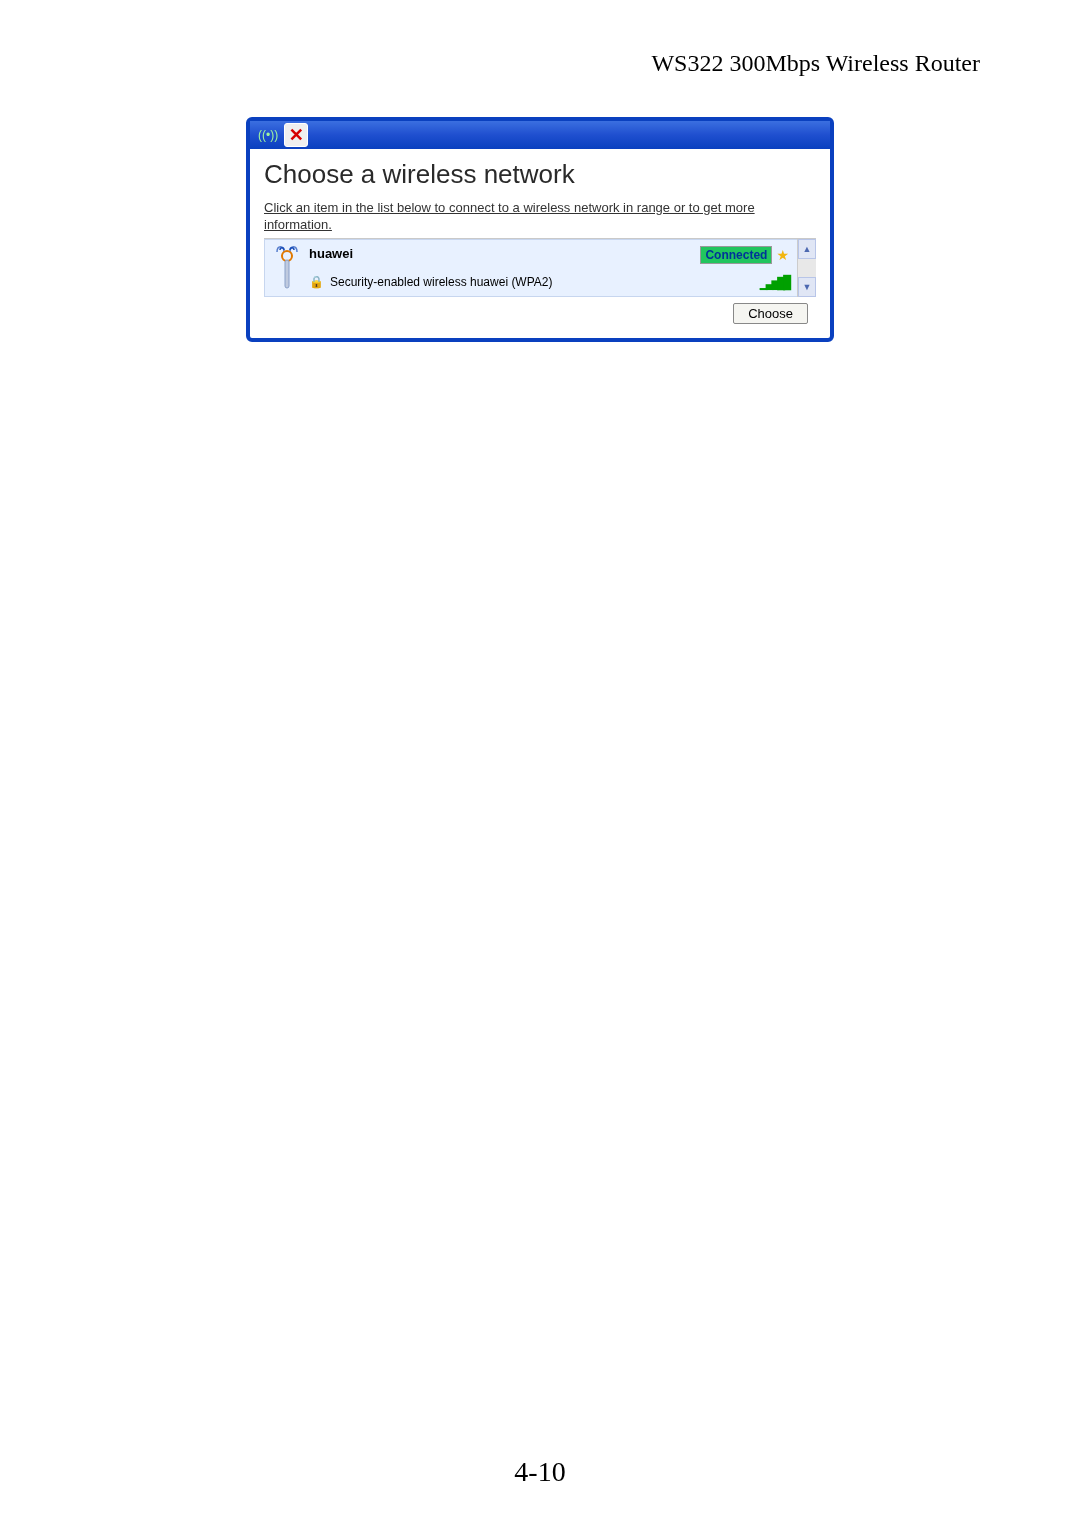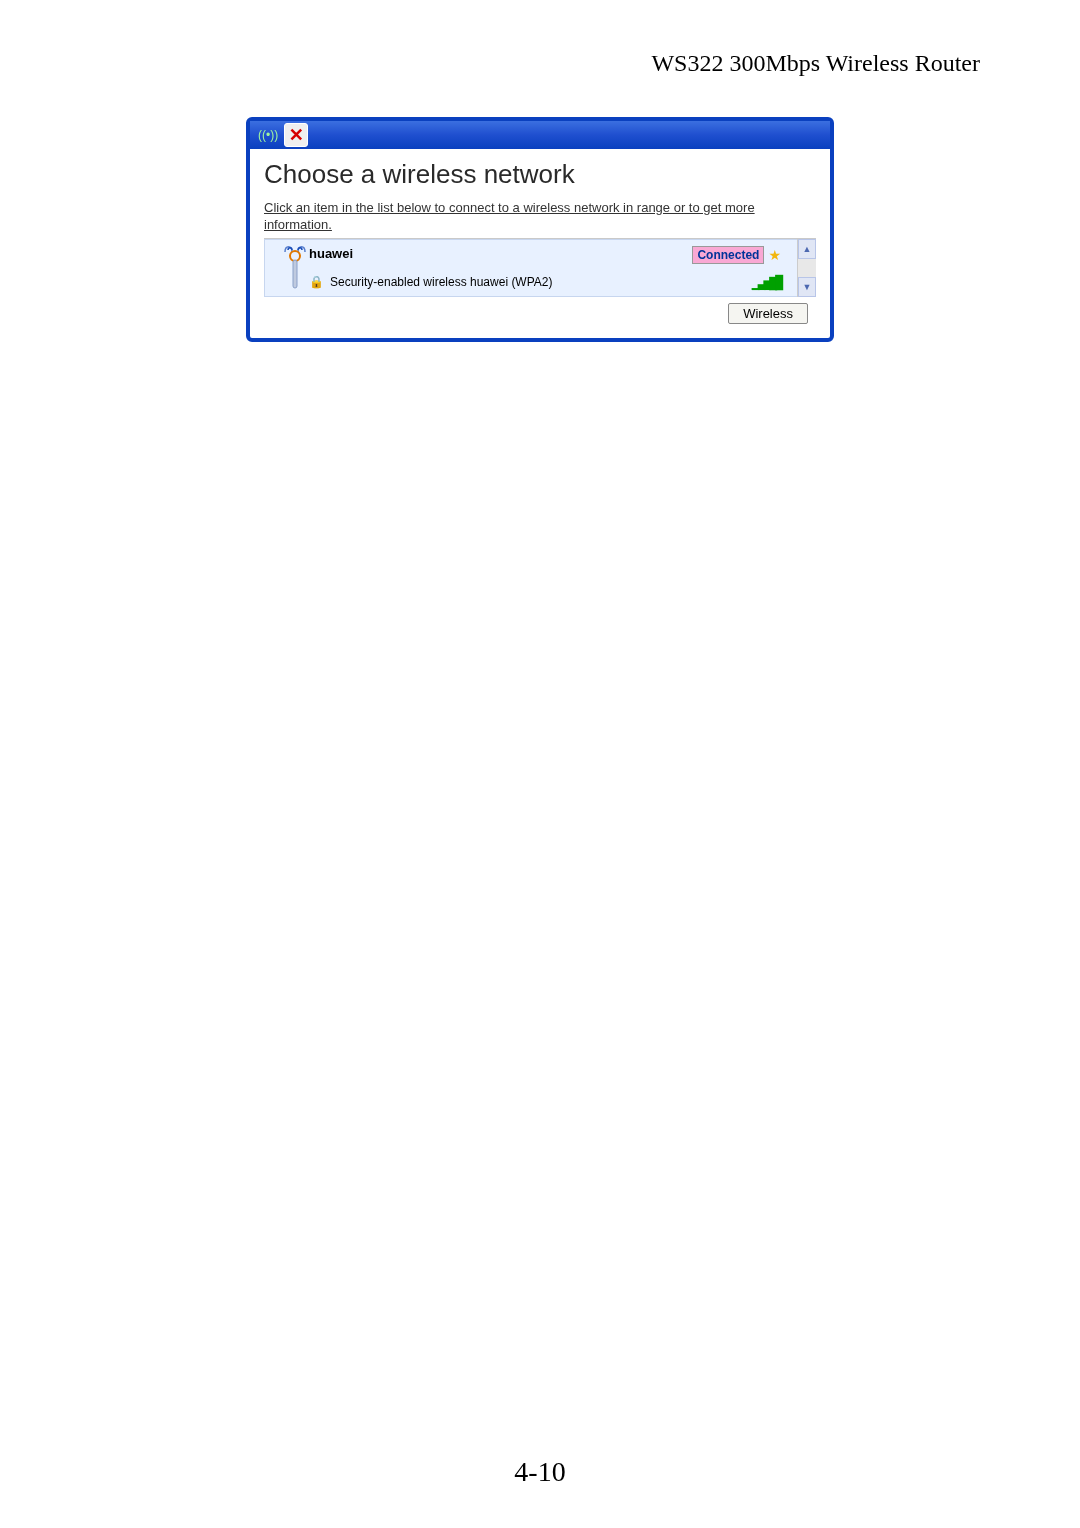--- a/index.html
+++ b/index.html
@@ -92,23 +92,23 @@
     margin-bottom: 4px;
     text-decoration: underline;
   }
   .listarea {
     border-top: 1px solid #c9c9c9;
     position: relative;
   }
   .net-item {
     background: #e8f1ff;
     border: 1px solid #c7d6ef;
-    padding: 6px 16px;
-    display: flex;
-    gap: 0;
+    padding: 6px 8px;
+    display: flex;
+    gap: 8px;
     margin-right: 18px;
   }
   .antenna {
     width: 28px;
     display: flex;
     align-items: flex-start;
     justify-content: center;
   }
   .net-body {
     flex: 1;
@@ -137,21 +137,21 @@
   .status-row {
     display: flex;
     align-items: center;
     gap: 4px;
   }
   .status-box {
     font-size: 12px;
     font-weight: bold;
     color: #003399;
     border: 1px solid #999;
-    background: #f9a8d4;
+    background: #22c55e;
     padding: 1px 4px;
   }
   .star {
     color: #f2b60f;
     font-size: 14px;
   }
   .signal {
     font-family: monospace;
     color: #00a000;
     font-weight: bold;
@@ -245,20 +245,20 @@
               <span class="signal">▁▃▅▇█</span>
             </div>
           </div>
           <div class="scroll">
             <div class="scroll-btn">▲</div>
             <div class="scroll-btn">▼</div>
           </div>
         </div>
 
         <div class="footer">
-          <button class="connect-btn">Wireless</button>
+          <button class="connect-btn">Choose</button>
         </div>
       </div>
     </div>
   </div>
 </div>
 
 <div class="page-num">4-10</div>
 
 </body></html>

